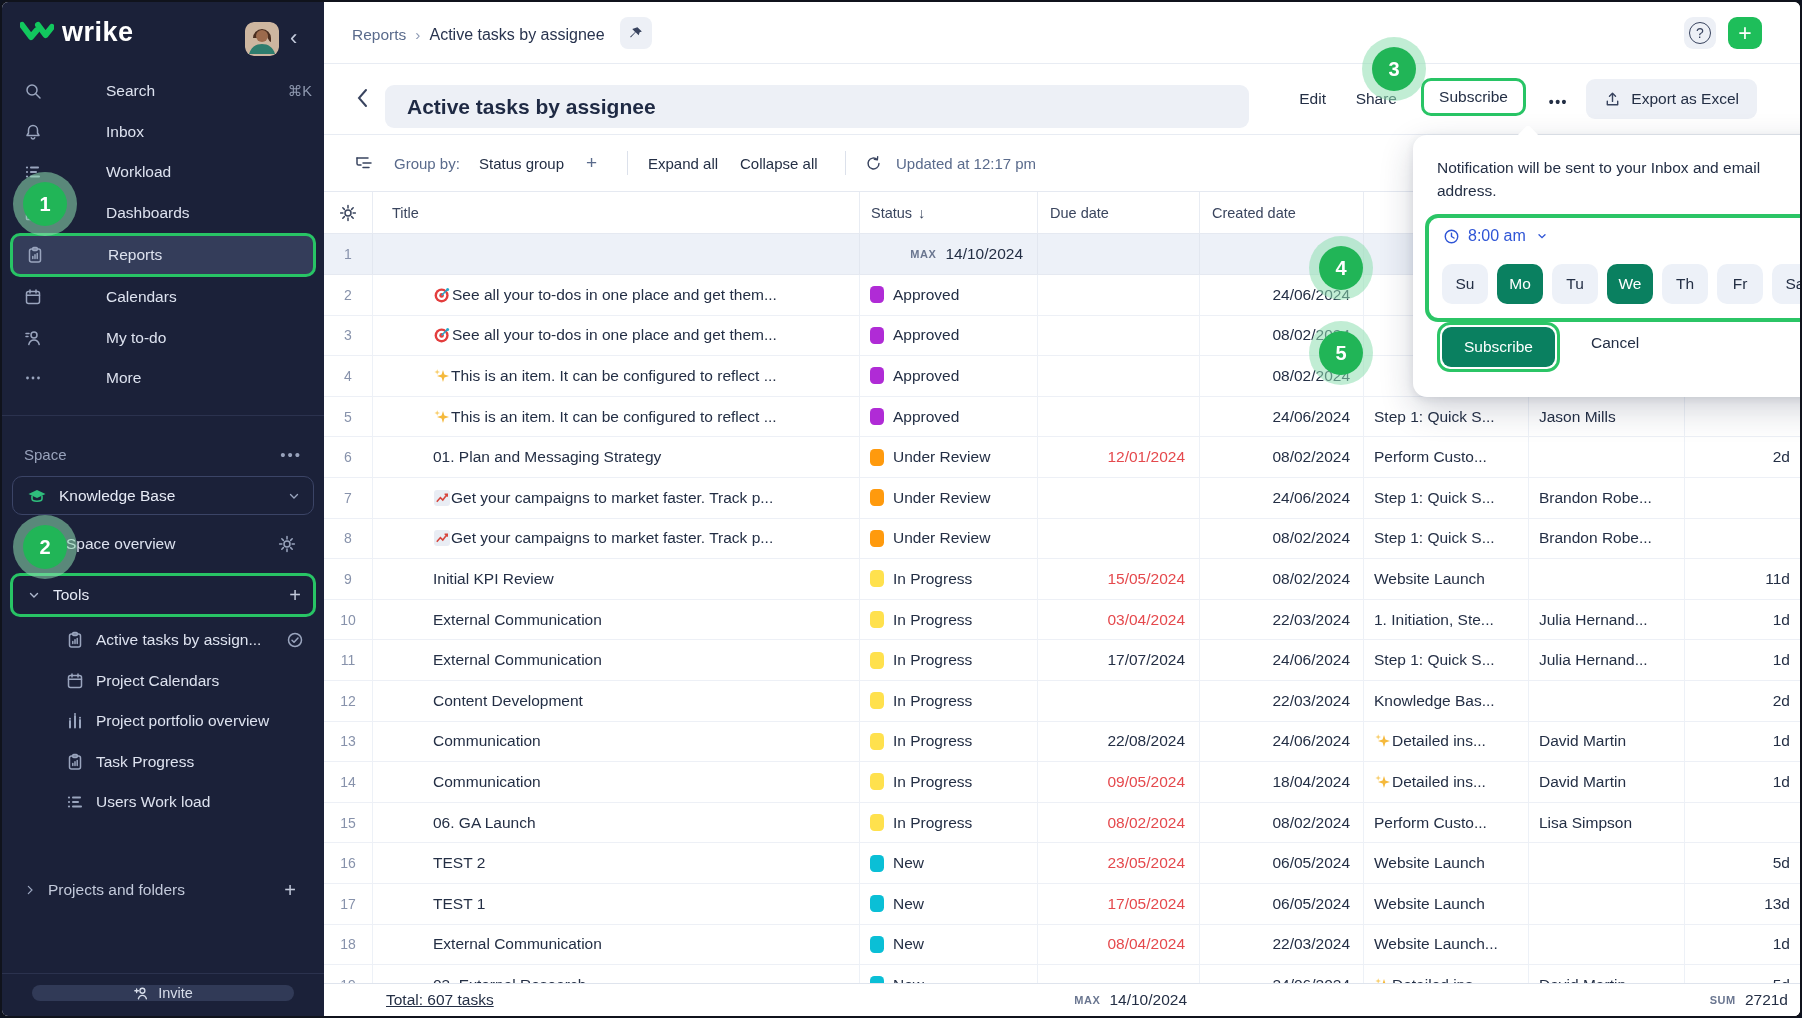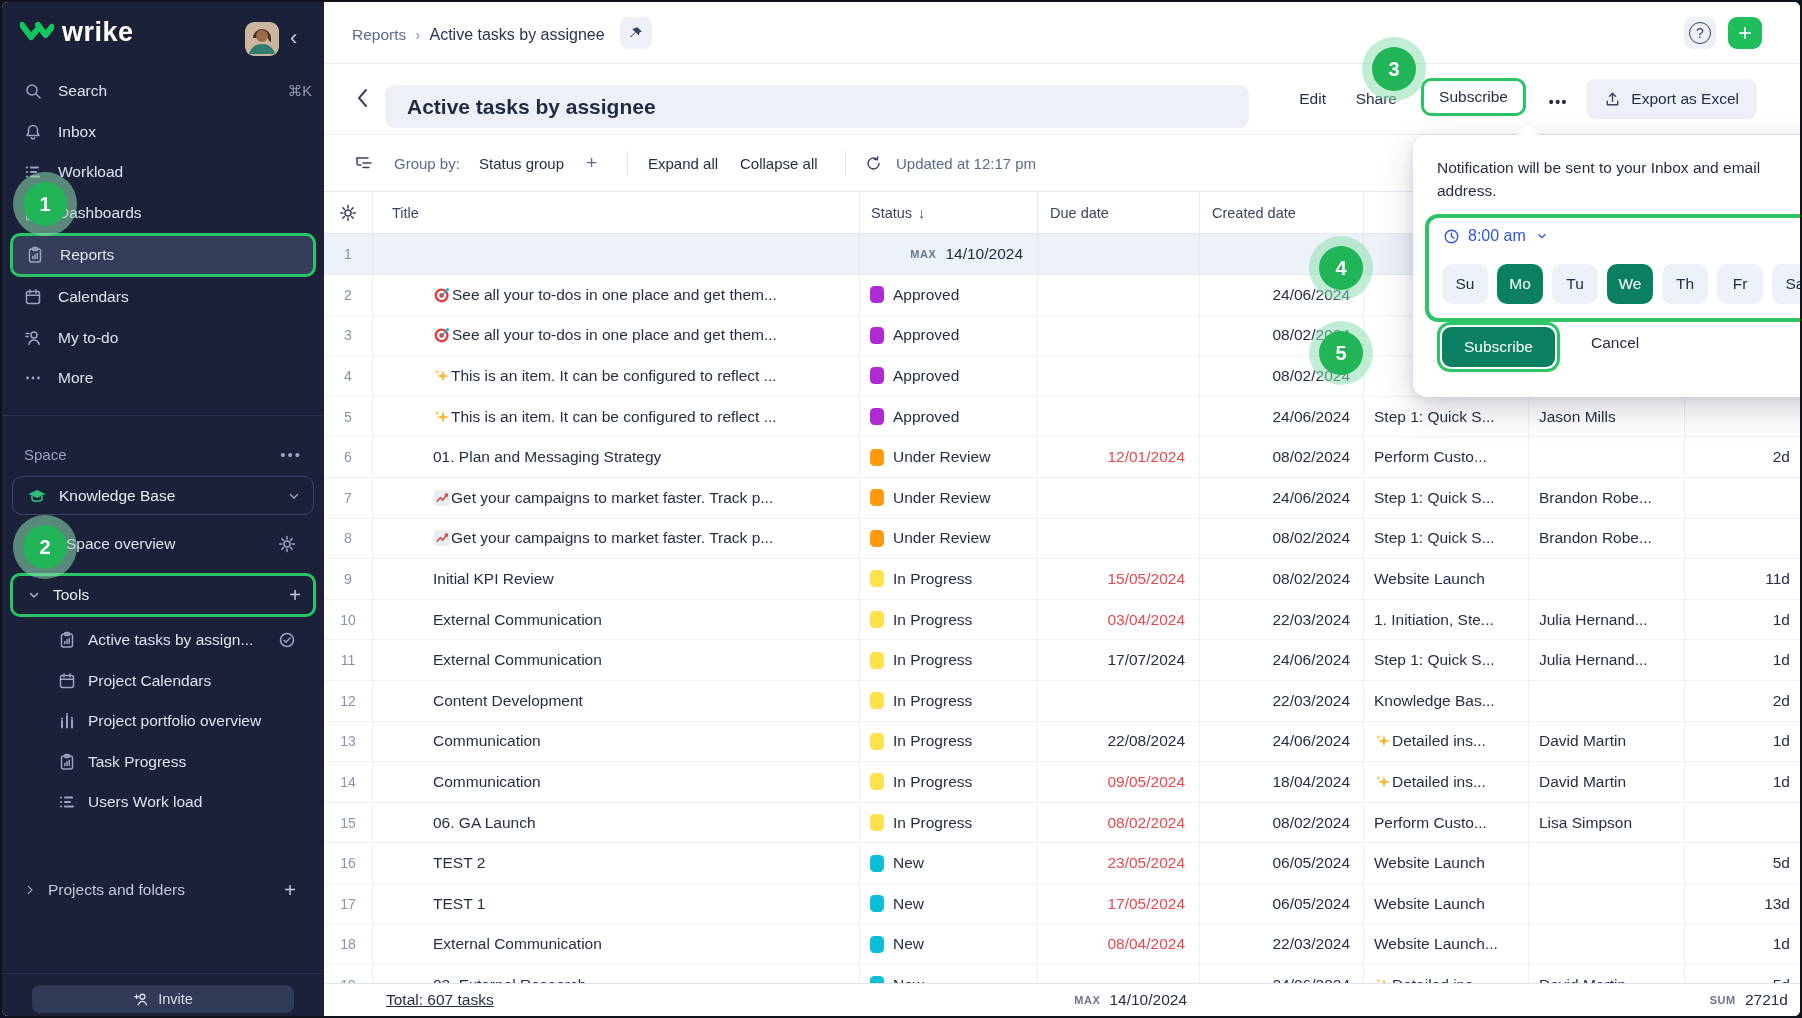--- a/index.html
+++ b/index.html
@@ -5,45 +5,45 @@
   html,body{margin:0;padding:0;background:#0e1320;font-family:"Liberation Sans","DejaVu Sans",sans-serif;}
   .screen{position:relative;width:1802px;height:1018px;background:#fff;overflow:hidden;
           border:2px solid #10131c;border-radius:8px;box-sizing:border-box;}
   
   .sidebar{position:absolute;left:0;top:0;width:322px;height:100%;background:#1B2139;color:#D9DFED;}
   .logo{position:absolute;left:18px;top:15px;display:flex;align-items:center;gap:8px;}
   .logo-text{font-size:27px;font-weight:bold;color:#fff;letter-spacing:.5px;}
   .avatar{position:absolute;left:243px;top:20px;width:34px;height:34px;border-radius:9px;overflow:hidden;}
   .collapse{position:absolute;left:288px;top:22px;color:#C3CADB;font-size:22px;line-height:28px;}
   .nav{position:absolute;left:0;top:69px;width:100%;}
-  .nav-item{position:relative;display:flex;align-items:center;height:40.5px;padding:0 12px 0 22px;font-size:15.5px;color:#DDE2EF;box-sizing:border-box;}
+  .nav-item{position:relative;display:flex;align-items:center;height:40.5px;padding:0 12px 0 22px;font-size:15.5px;color:#DDE2EF;box-sizing:border-box;gap:48px;}
   .nav-item .ic{width:20px;height:18px;margin-right:14px;color:#9AA5BE;flex:none;display:inline-flex;}
   .nav-item .lbl{flex:1;}
   .nav-item .right{color:#8F99B0;font-size:14.5px;}
   .nav-item.active{background:#343D5A;border:3px solid #28C465;border-radius:10px;margin:0 8px;padding-left:13px;height:44px;}
   .sb-divider{position:absolute;left:0;width:100%;height:1px;background:#2B324E;}
   .space-row{position:absolute;left:22px;top:444px;width:278px;display:flex;font-size:15px;color:#98A2BB;}
   .space-row .sp-menu{margin-left:auto;letter-spacing:2px;color:#98A2BB;}
   .kb-pill{position:absolute;left:10px;top:474px;width:302px;height:39px;border:1px solid #3B4466;border-radius:10px;display:flex;align-items:center;box-sizing:border-box;padding:0 12px 0 14px;font-size:15.5px;color:#E6EAF5;}
   .kb-pill .ic{width:20px;height:18px;margin-right:12px;display:inline-flex;}
   .kb-pill .chev{margin-left:auto;color:#9AA5BE;}
   .so-row{position:absolute;left:0;top:522px;width:100%;height:40px;display:flex;align-items:center;font-size:15.5px;color:#DDE2EF;}
   .so-row .lbl{margin-left:64px;}
   .so-row .gear{position:absolute;right:28px;color:#9AA5BE;width:18px;height:18px;}
   .tools-row{position:absolute;left:8px;top:571px;width:306px;height:44px;border:3px solid #28C465;border-radius:10px;display:flex;align-items:center;box-sizing:border-box;padding:0 12px 0 14px;font-size:15.5px;color:#E6EAF5;}
   .tools-row .chev{width:14px;height:14px;color:#AEB8CE;margin-right:12px;display:inline-flex;}
   .tools-row .plus{margin-left:auto;font-size:20px;color:#C3CADB;font-weight:300;}
-  .tools-list{position:absolute;left:0;top:618px;width:100%;}
+  .tools-list{position:absolute;left:8px;top:618px;width:100%;}
   .tool-item{display:flex;align-items:center;height:40.5px;padding-left:56px;font-size:15.5px;color:#DDE2EF;position:relative;}
   .tool-item .ic{width:20px;height:18px;margin-right:10px;color:#9AA5BE;display:inline-flex;flex:none;}
   .tool-item .right{position:absolute;right:28px;width:18px;height:18px;color:#9AA5BE;display:inline-flex;}
   .proj-row{position:absolute;left:0;top:868px;width:100%;height:40px;display:flex;align-items:center;font-size:15.5px;color:#C2C9DA;}
   .proj-row .chev{margin-left:22px;margin-right:12px;width:12px;height:12px;color:#9AA5BE;display:inline-flex;}
   .proj-row .plus{position:absolute;right:28px;font-size:20px;font-weight:300;color:#C3CADB;}
-  .invite-btn{position:absolute;left:30px;top:983px;width:262px;height:28px;background:#313A57;border-radius:8px;display:flex;align-items:center;justify-content:center;gap:8px;font-size:14.5px;color:#D7DDEA;}
+  .invite-btn{position:absolute;left:30px;top:983px;width:262px;height:16px;background:#313A57;border-radius:8px;display:flex;align-items:center;justify-content:center;gap:8px;font-size:14.5px;color:#D7DDEA;}
   .invite-btn .ic{width:17px;height:16px;display:inline-flex;color:#D7DDEA;}
   
   .main{position:absolute;left:322px;top:0;width:1480px;height:100%;background:#fff;}
   .crumb-bar{position:absolute;left:0;top:0;width:100%;height:62px;border-bottom:1px solid #E8ECF3;box-sizing:border-box;}
   .crumbs{position:absolute;left:28px;top:19px;display:flex;align-items:center;gap:9px;font-size:15.5px;}
   .crumb-parent{color:#5A6B8C;}
   .crumb-sep{color:#8C99B3;}
   .crumb-current{color:#29344F;font-size:16px;}
   .pin-btn{margin-left:6px;width:32px;height:32px;margin-top:-4px;background:#EDF0F6;border-radius:8px;display:flex;align-items:center;justify-content:center;color:#39445F;}
   .pin-btn .ic{width:16px;height:16px;display:inline-flex;}

